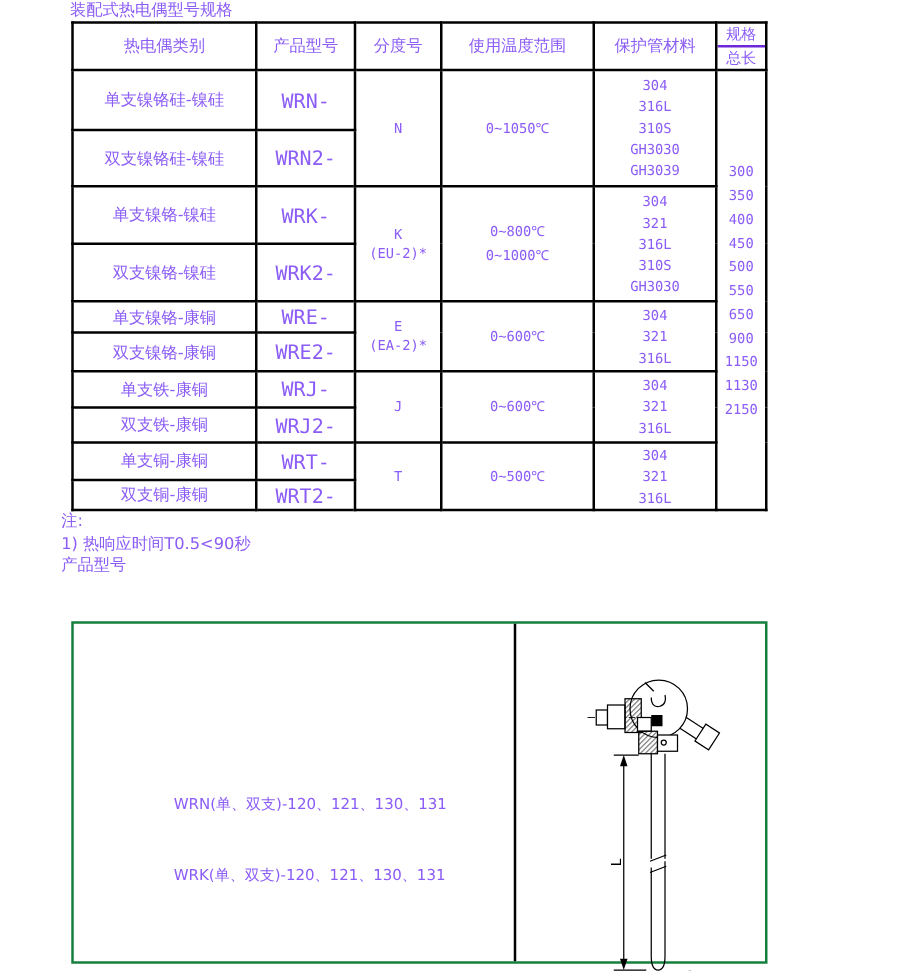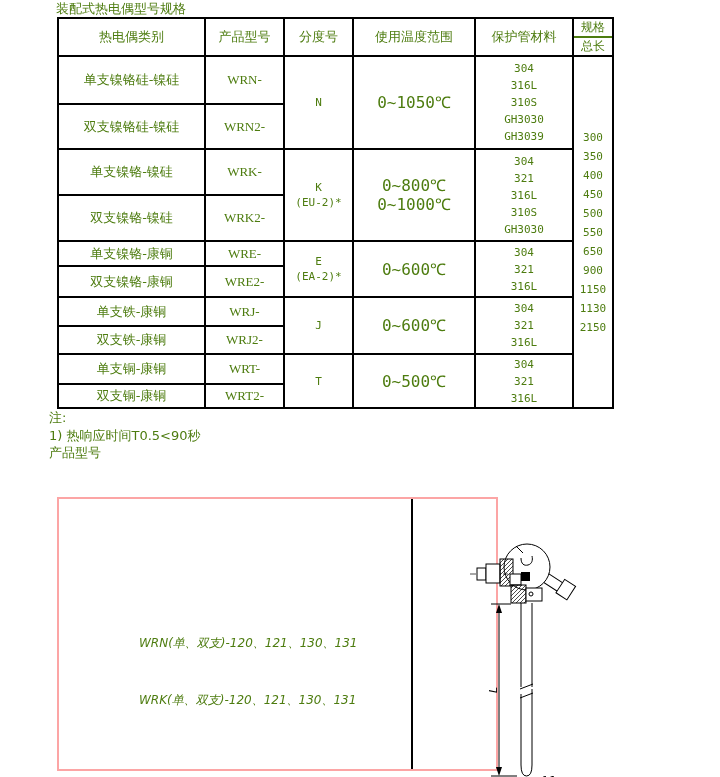--- a/index.html
+++ b/index.html
@@ -1,18 +1,18 @@
 <!DOCTYPE html>
 <html><head>
 <meta charset="utf-8">
 <style>
   html,body { margin:0; padding:0; background:#fff; }
   .page {
     position:relative; width:720px; height:777px; background:#fff;
-    font-family:"DejaVu Sans", sans-serif; color:#4d7c0f; overflow:hidden;
+    font-family:"DejaVu Sans", sans-serif; color:#8b5cf6; overflow:hidden;
   }
   .doc-title { position:absolute; left:56px; top:1px; font-size:13px; line-height:15px; }
 
   
   table.spec {
     position:absolute; left:57px; top:17px; width:555px;
     border-collapse:collapse; table-layout:fixed;
   }
   table.spec th, table.spec td {
     border:2px solid #000; padding:0; text-align:center; vertical-align:middle;
@@ -21,37 +21,37 @@
   table.spec th { font-size:13px; }
   tr.h0 { height:38px; }
   tr.b0 { height:48px; } tr.b1 { height:45px; }
   tr.b2 { height:46px; } tr.b3 { height:46px; }
   tr.b4 { height:25px; } tr.b5 { height:31px; }
   tr.b6 { height:29px; } tr.b7 { height:28px; }
   tr.b8 { height:30px; } tr.b9 { height:24px; }
 
   .cell-cat  { font-size:13px; }
   .mono      { font-family:"DejaVu Sans Mono", monospace; }
-  .cell-model{ font-size:13px;font-family:Liberation Serif, serif; }
+  .cell-model{ font-size:16px; }
   .cell-grad div  { font-size:11px; line-height:15px; }
-  .cell-temp div  { font-size:16px; line-height:19px; }
+  .cell-temp div  { font-size:11px; line-height:19px; }
   .cell-mat div   { font-size:11px; line-height:17px; }
   .cell-len div   { font-size:11px; line-height:19px; }
 
   .spec-head div { height:17px; line-height:17px; font-size:12px; }
-  .spec-head div:first-child { border-bottom:2px solid #4d7c0f; }
+  .spec-head div:first-child { border-bottom:2px solid #6d28d9; }
 
   
   .notes { position:absolute; left:49px; top:409px; font-size:13px; line-height:17.5px; }
   .notes div { white-space:pre; }
 
   
   .prod-box {
-    position:absolute; left:57px; top:497px; width:441px; height:274px;
-    border:2px solid #fca5a5; box-sizing:border-box;font-style:italic;
+    position:absolute; left:57px; top:497px; width:557px; height:274px;
+    border:2px solid #15803d; box-sizing:border-box;
   }
   .panel-left {
     position:absolute; left:0; top:0; bottom:0; width:352px;
     border-right:2px solid #000;
   }
   .model-list { position:absolute; left:80px; top:97px; font-size:12px; line-height:19px; white-space:pre; }
   .panel-right { position:absolute; left:354px; top:0; bottom:0; width:199px;margin-top:39px; }
   .diagram-caption {
     position:absolute; left:0; top:258px; width:100%; text-align:center;
     font-size:11px; font-weight:bold; letter-spacing:1px;

